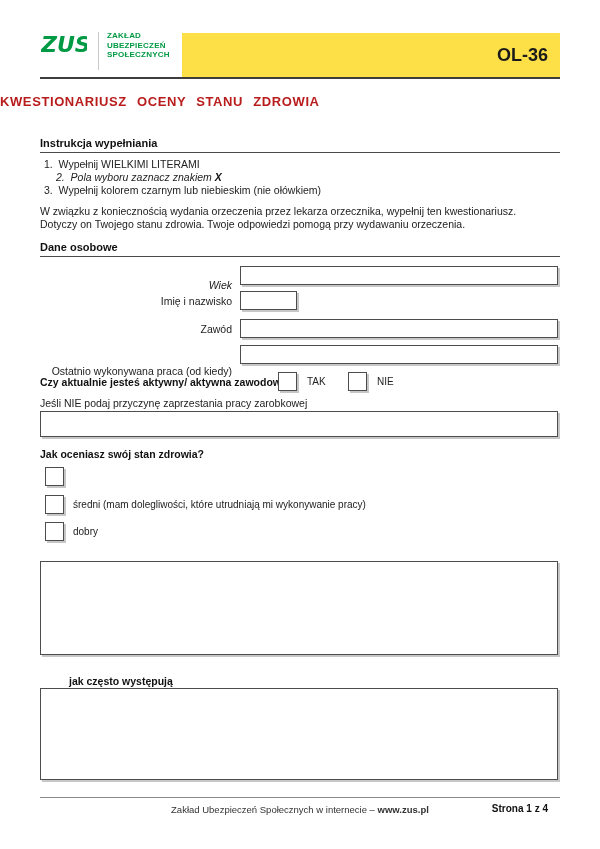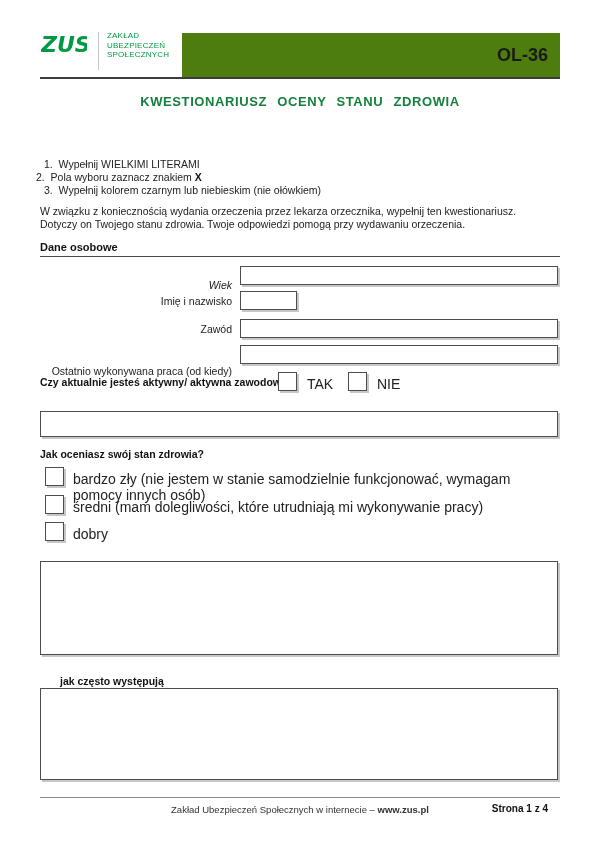--- a/index.html
+++ b/index.html
@@ -5,32 +5,32 @@
   html,body{margin:0;padding:0;background:#fff;}
   .page{
     position:relative;width:600px;height:849px;background:#fff;
     font-family:"Liberation Sans",sans-serif;color:#1a1a1a;overflow:hidden;
   }
   
   .logo-svg{position:absolute;left:41px;top:30px;width:46px;height:27px;}
   .logo-divider{position:absolute;left:98px;top:32px;width:1px;height:38px;background:#c8c8c8;}
   .logo-text{
     position:absolute;left:107px;top:31px;font-size:8px;line-height:9.5px;
-    font-weight:400;color:#009A44;letter-spacing:.2px;
+    font-weight:700;color:#009A44;letter-spacing:.2px;
   }
   .form-code-box{
     position:absolute;left:182px;top:33px;width:378px;height:44px;
-    background:#4d7c0f;text-align:right;line-height:44px;
+    background:#fde047;text-align:right;line-height:44px;
     font-size:18px;font-weight:bold;color:#1a1a1a;box-sizing:border-box;padding-right:12px;
   }
   .header-rule{position:absolute;left:40px;width:520px;top:77px;height:2px;background:#3d3d3d;}
   
   .page-title{
-    position:absolute;left:0;right:0;top:94px;text-align:center;
-    font-size:13px;font-weight:bold;letter-spacing:.6px;word-spacing:6px;color:#15803d;
+    position:absolute;left:0;right:0;top:94px;text-align:left;
+    font-size:13px;font-weight:bold;letter-spacing:.6px;word-spacing:6px;color:#b91c1c;
   }
   
   .section-heading{
     position:absolute;left:40px;width:520px;font-size:11px;font-weight:bold;color:#111;
   }
   .section-heading.ruled{border-bottom:1.5px solid #4a4a4a;padding-bottom:3px;}
   .txt{position:absolute;font-size:10.5px;color:#222;}
   .txt b{color:#111;}
   .bold{font-weight:bold;color:#111;}
   
@@ -41,21 +41,21 @@
   .input-box,.big-box{
     position:absolute;background:#fff;border:1px solid #4d4d4d;
     box-shadow:2px 2px 0 rgba(0,0,0,.22);box-sizing:border-box;
     font-family:inherit;font-size:10.5px;color:#1a1a1a;padding:0 4px;outline:none;
   }
   .big-box{resize:none;padding:3px 5px;}
   .checkbox{
     position:absolute;width:17px;height:17px;background:#fff;
     border:1px solid #4d4d4d;box-shadow:2px 2px 0 rgba(0,0,0,.22);cursor:pointer;
   }
-  .option-label{position:absolute;font-size:14px;color:#222;}
+  .option-label{position:absolute;font-size:10px;color:#222;}
   
   .footer-rule{position:absolute;left:40px;width:520px;top:797px;height:1px;background:#8a8a8a;}
   .footer-center{
     position:absolute;left:0;right:0;top:804px;text-align:center;font-size:9.5px;color:#333;
   }
   .footer-page{
     position:absolute;right:52px;top:803px;font-size:10px;font-weight:bold;color:#111;
   }
 </style>
 </head>
@@ -70,26 +70,27 @@
   <div class="logo-text">
     <div>ZAKŁAD</div>
     <div>UBEZPIECZEŃ</div>
     <div>SPOŁECZNYCH</div>
   </div>
   <div class="form-code-box">OL-36</div>
   <div class="header-rule"></div>
 
   <div class="page-title">KWESTIONARIUSZ  OCENY  STANU  ZDROWIA</div>
 
+  <div class="section-heading ruled" style="top:137px;">Instrukcja wypełniania</div>
 
   <div class="txt" style="left:44px;top:158px;">
     <span>1.</span>&nbsp;
     <span>Wypełnij WIELKIMI LITERAMI</span>
   </div>
-  <div class="txt" style="left:36px;top:171px;">
+  <div class="txt" style="left:56px;top:171px;font-style:italic;">
     <span>2.</span>&nbsp;
     <span>Pola wyboru zaznacz znakiem</span>
     <b>X</b>
   </div>
   <div class="txt" style="left:44px;top:184px;">
     <span>3.</span>&nbsp;
     <span>Wypełnij kolorem czarnym lub niebieskim (nie ołówkiem)</span>
   </div>
 
   <div class="txt" style="left:40px;top:205px;width:520px;">W związku z koniecznością wydania orzeczenia przez lekarza orzecznika, wypełnij ten kwestionariusz.</div>
@@ -108,36 +109,36 @@
 
   <div class="field-label" style="top:349px;margin-top:16px;">Ostatnio wykonywana praca (od kiedy)</div>
   <input class="input-box" style="left: 240px; top: 345px; width: 318px; height: 19px;">
 
   <div class="txt bold" style="left:40px;top:376px;">Czy aktualnie jesteś aktywny/ aktywna zawodowo?</div>
   <span class="checkbox" style="left:278px;top:372px;"></span>
   <div class="option-label" style="left:307px;top:376px;">TAK</div>
   <span class="checkbox" style="left:348px;top:372px;"></span>
   <div class="option-label" style="left:377px;top:376px;">NIE</div>
 
+  <div class="txt" style="left:40px;top:397px;">Jeśli NIE podaj przyczynę zaprzestania pracy zarobkowej</div>
   <textarea class="big-box" style="left: 40px; top: 411px; width: 518px; height: 26px;"></textarea>
 
   <div class="txt bold" style="left:40px;top:448px;">Jak oceniasz swój stan zdrowia?</div>
 
   <span class="checkbox" style="left:45px;top:467px;"></span>
-  <div class="option-label" style="left:73px;top:471px;width:480px;">bardzo zły (nie jestem w stanie samodzielnie funkcjonować, wymagam pomocy innych osób)</div>
 
   <span class="checkbox" style="left:45px;top:495px;"></span>
   <div class="option-label" style="left:73px;top:499px;width:480px;">średni (mam dolegliwości, które utrudniają mi wykonywanie pracy)</div>
 
   <span class="checkbox" style="left:45px;top:522px;"></span>
   <div class="option-label" style="left:73px;top:526px;width:480px;">dobry</div>
 
   <textarea class="big-box" style="left: 40px; top: 561px; width: 518px; height: 94px;"></textarea>
 
-  <div class="txt bold" style="left:40px;top:675px;width:524px;padding-left:20px;">jak często występują</div>
+  <div class="txt bold" style="left:49px;top:675px;width:524px;padding-left:20px;">jak często występują</div>
   <textarea class="big-box" style="left: 40px; top: 688px; width: 518px; height: 92px;"></textarea>
 
   <div class="footer-rule"></div>
   <div class="footer-center">
     <span>Zakład Ubezpieczeń Społecznych w internecie – </span><b>www.zus.pl</b>
   </div>
   <div class="footer-page">Strona 1 z 4</div>
 
 </div>
 

